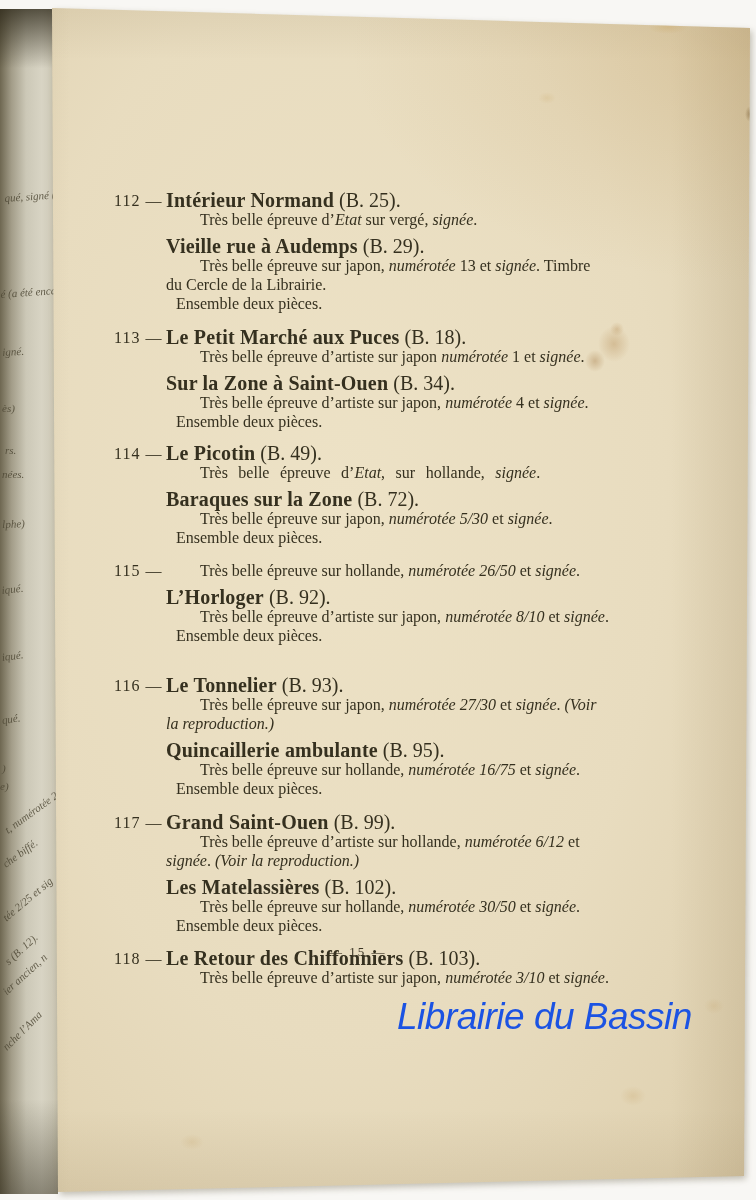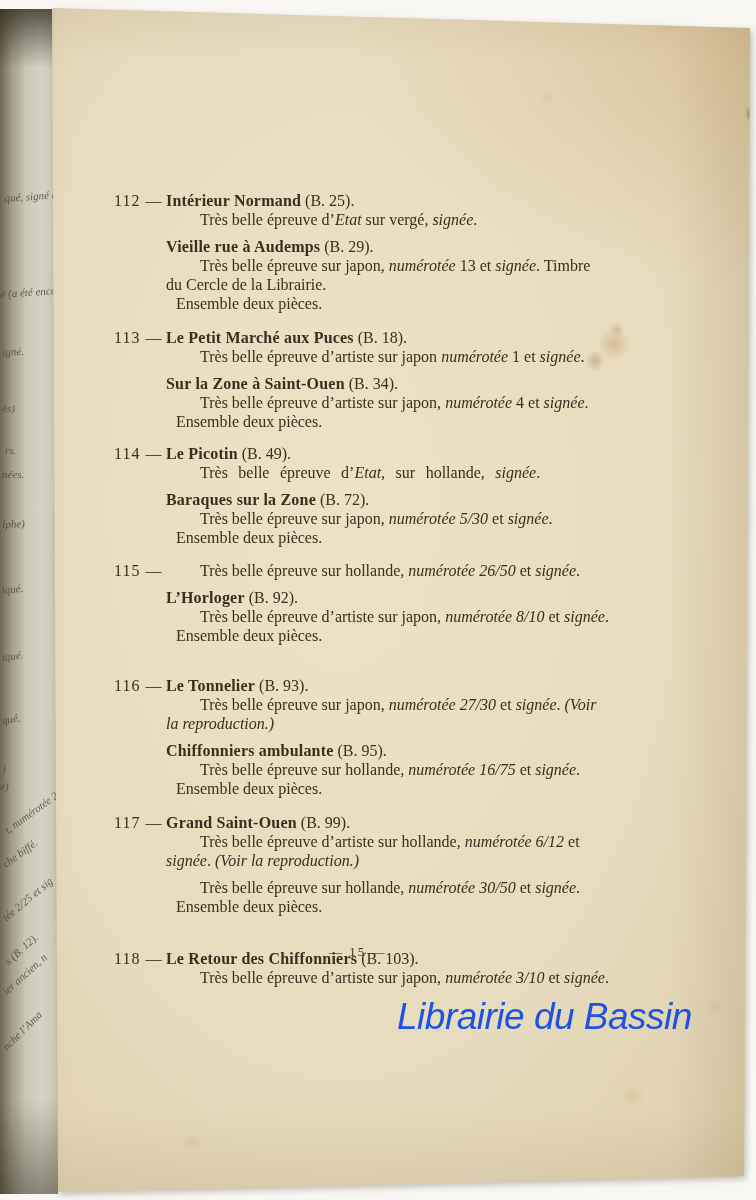--- a/index.html
+++ b/index.html
@@ -27,21 +27,21 @@
       radial-gradient(ellipse at 45% 42%, #ede2c6 0%, #e8dcbf 55%, #ddceac 100%);}
   .spot{position:absolute;border-radius:50%;pointer-events:none;}
 
   
   .content{position:absolute;left:112px;top:0;width:580px;color:#35301f;
     font-size:16px;line-height:19px;}
   .entry{position:absolute;left:0;width:100%;}
   .num{position:absolute;left:2px;top:0;letter-spacing:1px;white-space:nowrap;}
   .item{margin-left:54px;}
   .item.sub{margin-top:8px;}
-  .title{font-size:16px;margin-bottom:0;white-space:nowrap;}
+  .title{font-size:20px;margin-bottom:0;white-space:nowrap;}
   .title .b{font-weight:700;letter-spacing:.2px;}
   .line{white-space:nowrap;}
   .line .i, .title .i{font-style:italic;}
   .ind{padding-left:34px;}
   .wide{word-spacing:6.5px;}
   .ens{padding-left:10px;}
 
   .pageno{position:absolute;left:329px;top:944px;font-size:13px;color:#3a3424;
     letter-spacing:2px;white-space:nowrap;}
   .watermark{position:absolute;left:397px;top:996px;
@@ -137,33 +137,34 @@
             </div>
           </div>
           <div class="entry" style="top: 676px;">
             <span class="num">116 —</span>
             <div class="item">
               <div class="title"><span class="b">Le Tonnelier</span><span> (B. 93).</span></div>
               <div class="line ind"><span>Très belle épreuve sur japon, </span><span class="i">numérotée 27/30</span><span> et </span><span class="i">signée</span><span>. </span><span class="i">(Voir</span></div>
               <div class="line"><span class="i">la reproduction.)</span></div>
             </div>
             <div class="item sub">
-              <div class="title"><span class="b">Chiffonniers ambulante</span><span> (B. 95).</span></div>
+              <div class="title"><span class="b">Quincaillerie ambulante</span><span> (B. 95).</span></div>
               <div class="line ind"><span>Très belle épreuve sur hollande, </span><span class="i">numérotée 16/75</span><span> et </span><span class="i">signée</span><span>.</span></div>
               <div class="line ens">Ensemble deux pièces.</div>
             </div>
           </div>
           <div class="entry" style="top: 813px;">
             <span class="num">117 —</span>
             <div class="item">
               <div class="title"><span class="b">Grand Saint-Ouen</span><span> (B. 99).</span></div>
               <div class="line ind"><span>Très belle épreuve d’artiste sur hollande, </span><span class="i">numérotée 6/12</span><span> et</span></div>
               <div class="line"><span class="i">signée</span><span>. </span><span class="i">(Voir la reproduction.)</span></div>
             </div>
             <div class="item sub">
+              <div class="title"><span class="b">Les Matelassières</span><span> (B. 102).</span></div>
               <div class="line ind"><span>Très belle épreuve sur hollande, </span><span class="i">numérotée 30/50</span><span> et </span><span class="i">signée</span><span>.</span></div>
               <div class="line ens">Ensemble deux pièces.</div>
             </div>
           </div>
           <div class="entry" style="top: 949px;">
             <span class="num">118 —</span>
             <div class="item">
               <div class="title"><span class="b">Le Retour des Chiffonniers</span><span> (B. 103).</span></div>
               <div class="line ind"><span>Très belle épreuve d’artiste sur japon, </span><span class="i">numérotée 3/10</span><span> et </span><span class="i">signée</span><span>.</span></div>
             </div>

